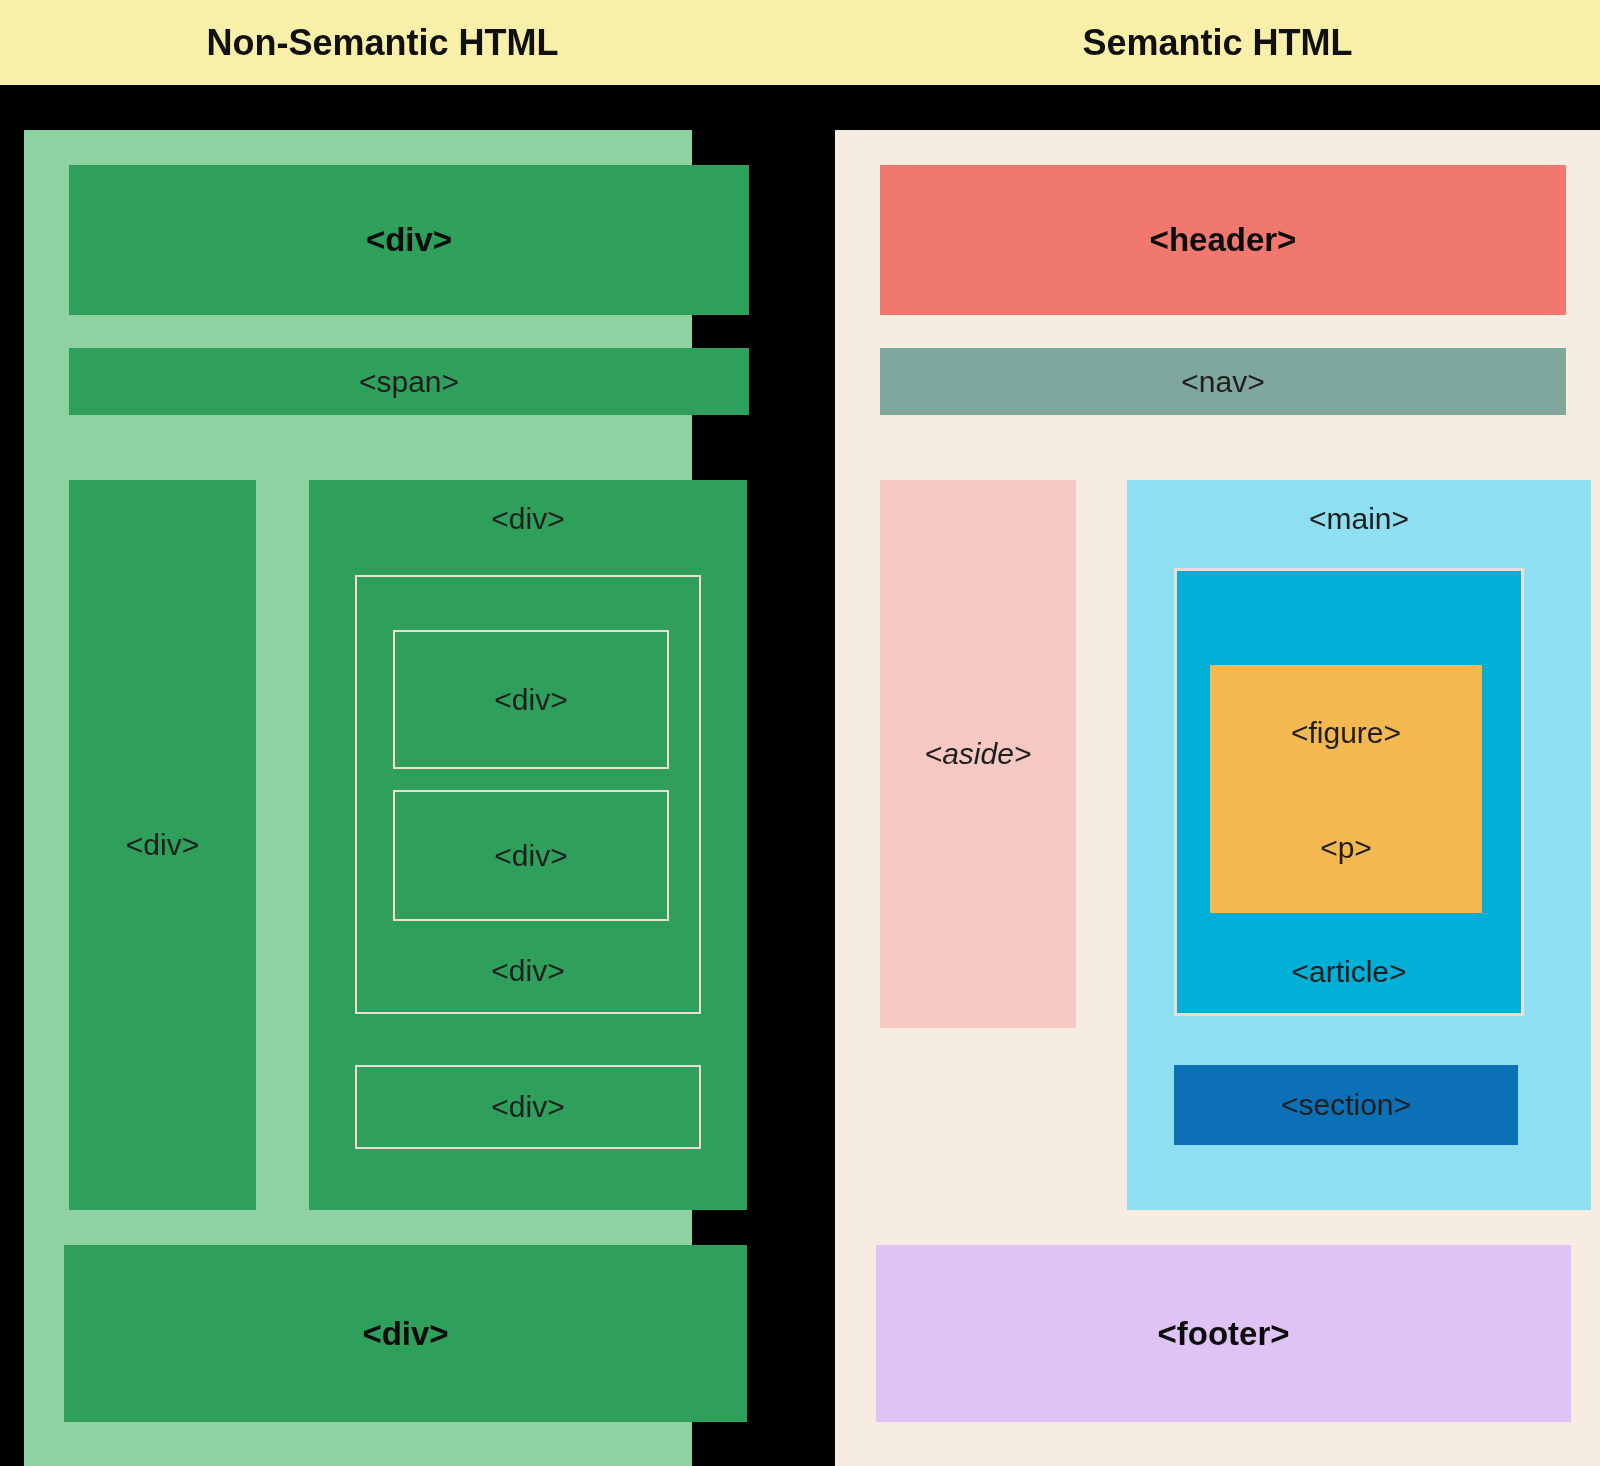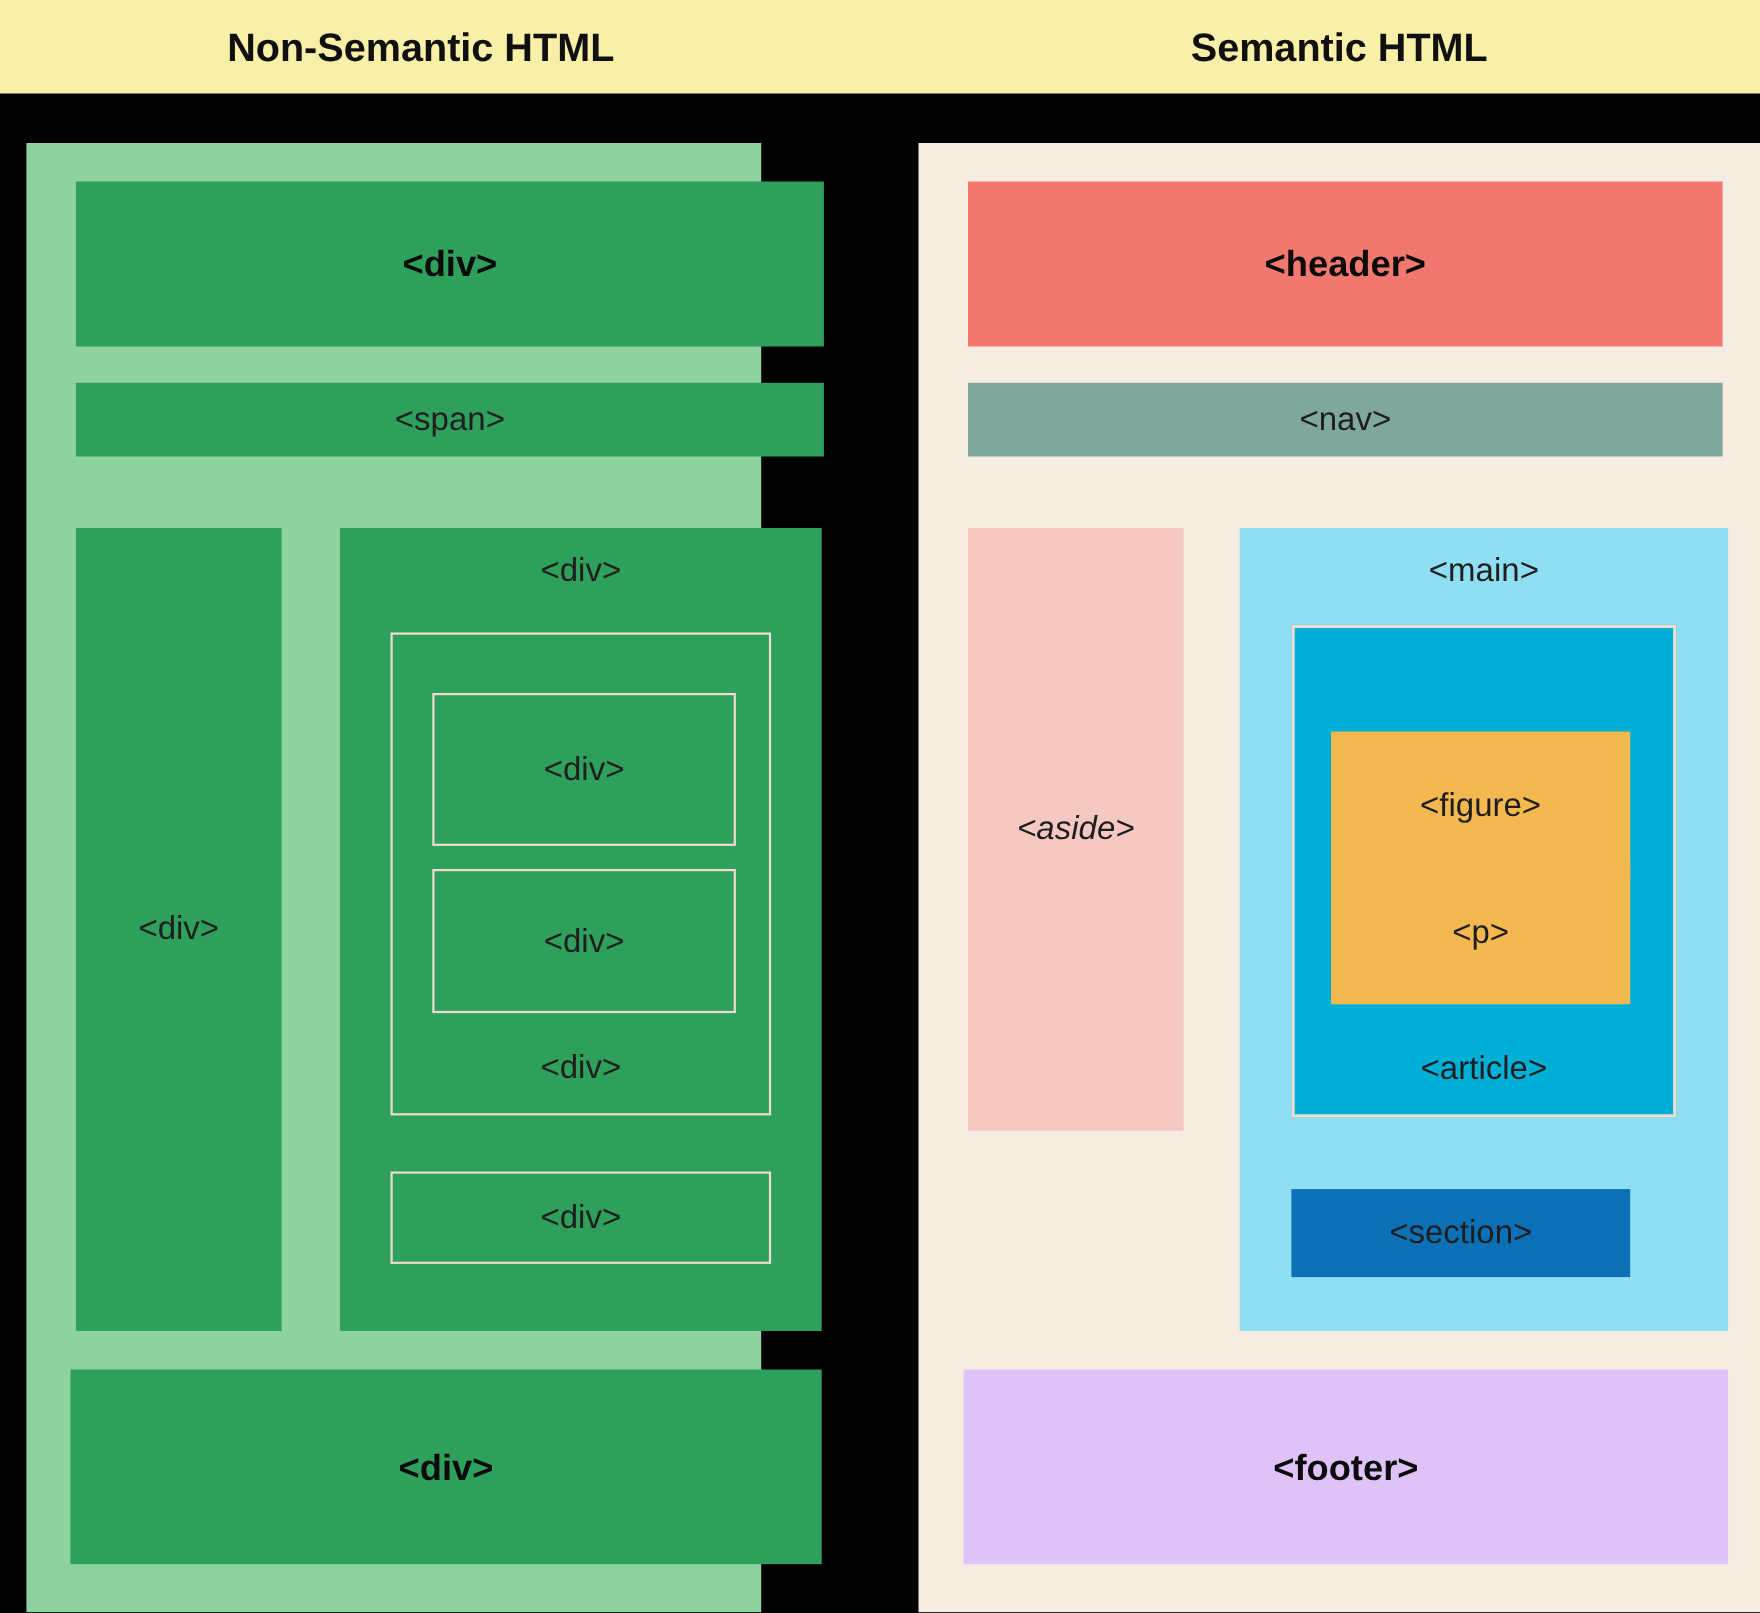--- a/index.html
+++ b/index.html
@@ -52,28 +52,28 @@
   .lp-inner2{left:36px;top:213px;width:272px;height:127px;border:2px solid var(--pborder,#efdcd3);}
   .lp-standalone{
     left:46px;top:585px;width:342px;height:80px;
     border:2px solid var(--pborder,#efdcd3);
   }
   .lp-footer{left:40px;top:1115px;width:683px;height:177px;background:var(--green,#2fa05c);}
   
   .rp-header{left:45px;top:35px;width:686px;height:150px;background:var(--salmon,#f0786f);}
   .rp-nav{left:45px;top:218px;width:686px;height:67px;background:var(--navgreen,#7fa79d);}
   .rp-aside{left:45px;top:350px;width:196px;height:548px;background:var(--pink,#f5c9c2);font-style:italic;}
-  .rp-main{left:292px;top:350px;width:444px;height:730px;background:var(--mainblue,#8fdff2);}
+  .rp-main{left:292px;top:350px;width:444px;height:730px;background:var(--mainblue,#8fdff2);padding-left:20px;}
   .rp-article{
     position:absolute;left:47px;top:88px;width:344px;height:442px;
     background:var(--teal,#00afd6);border:3px solid var(--pborder,#efdcd3);
   }
   .rp-figure{left:33px;top:50px;width:272px;height:135px;background:var(--orange,#f3b84f);margin-top:44px;}
   .rp-p{left:33px;top:212px;width:272px;height:130px;background:var(--orange,#f3b84f);}
-  .rp-section{left:47px;top:585px;width:308px;height:80px;background:var(--sectionblue,#0c70b6);margin-top:16px;}
+  .rp-section{left:47px;top:585px;width:344px;height:80px;background:var(--sectionblue,#0c70b6);}
   .rp-footer{left:41px;top:1115px;width:695px;height:177px;background:var(--lavender,#dfc2f6);text-align:center;}
 </style>
 </head>
 <body>
 
 <div class="canvas">
 
   <header class="banner">
     <div class="banner-cell left">Non-Semantic HTML</div>
     <div class="banner-gap"></div>

